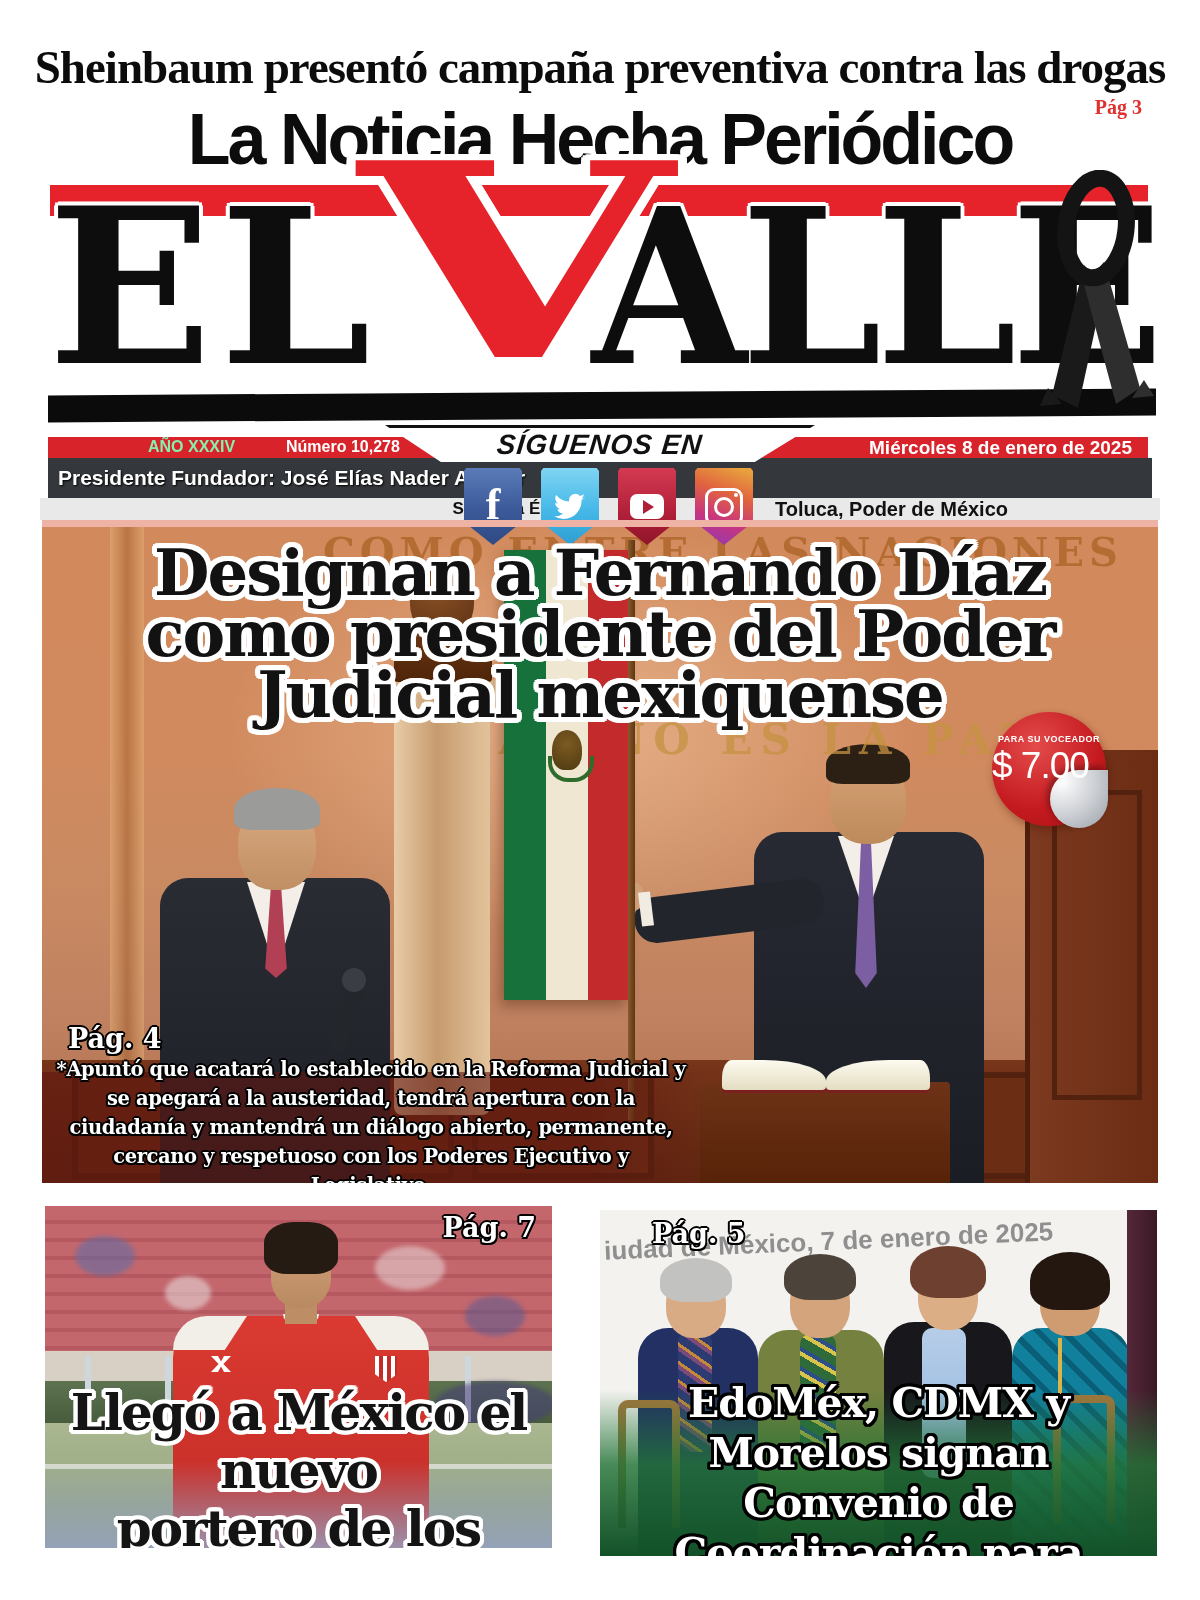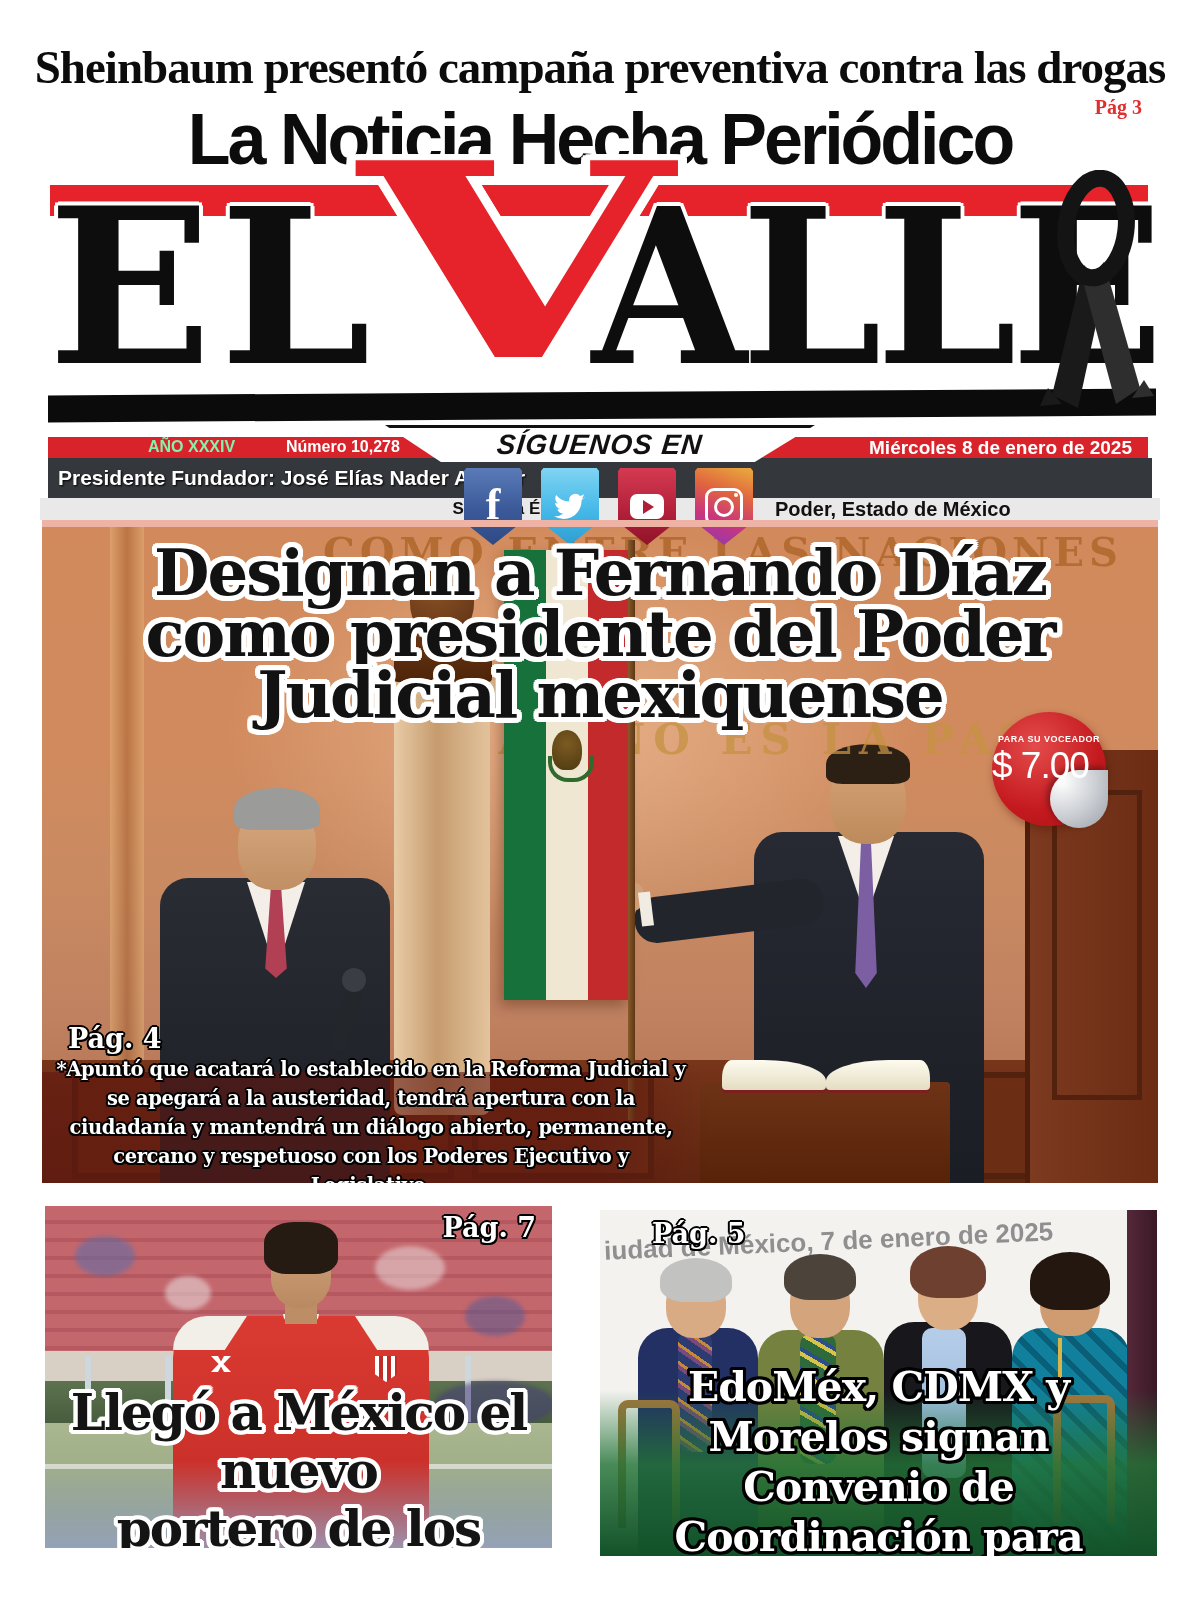--- a/index.html
+++ b/index.html
@@ -181,21 +181,21 @@
                  white-space:nowrap;z-index:1;}
   .curtain{right:0;top:0;width:30px;height:100%;background:linear-gradient(90deg,#55283a,#3a1826);z-index:2;}
   .chair{position:absolute;width:46px;height:120px;border:8px solid #a4763c;border-bottom:none;border-radius:10px 10px 0 0;z-index:1;}
   .woman{z-index:2;}
   .w-head{position:absolute;border-radius:46% 46% 44% 44%;}
   .w-hair{position:absolute;border-radius:50% 50% 35% 35%;}
   .w-body{position:absolute;border-radius:30px 30px 0 0;}
   .scarf{position:absolute;border-radius:10px;}
   .greenfade{left:0;top:180px;width:100%;height:166px;z-index:3;
              background:linear-gradient(180deg,rgba(30,110,50,0),rgba(34,115,54,.82) 45%,#135229);}
-  .story-right-headline{left:0;right:0;top:152px;text-align:center;z-index:4;color:#fff;
+  .story-right-headline{left:0;right:0;top:168px;text-align:center;z-index:4;color:#fff;
         font-family:"DejaVu Serif",serif;font-weight:bold;font-size:41px;line-height:50px;letter-spacing:-1px;}
   .pag5{left:52px;top:8px;}
 
   
   .ribbon{left:1032px;top:170px;width:130px;height:245px;z-index:6;}
 </style>
 </head>
 <body>
 
 <div class="page">
@@ -232,21 +232,21 @@
   <div class="abs followband">
     <span>SÍGUENOS EN</span>
   </div>
 
   <div class="abs darkbar">
     <span class="founder">Presidente Fundador: José Elías Nader Achkar</span>
   </div>
 
   <div class="abs lightbar">
     <span class="epoch">Segunda Época</span>
-    <span class="location">Poder, Estado de México</span>
+    <span class="location">Toluca, Poder de México</span>
   </div>
 
   <div class="abs badge badge-fb">
       <span class="fb-f">f</span>
     </div>
   <div class="abs badge badge-tw">
     <svg width="36" height="30" viewBox="0 0 30 26">
       <path fill="#ffffff" d="M28 4.6c-1 .5-2.1.8-3.2 1A5.6 5.6 0 0 0 27.2 2a11 11 0 0 1-3.5 1.4A5.5 5.5 0 0 0 14.2 7c0 .4 0 .9.1 1.3A15.6 15.6 0 0 1 3 2.6 5.5 5.5 0 0 0 4.7 10a5.4 5.4 0 0 1-2.5-.7v.1c0 2.7 1.9 4.9 4.4 5.4a5.6 5.6 0 0 1-2.5.1 5.5 5.5 0 0 0 5.1 3.8A11 11 0 0 1 1 20.9a15.5 15.5 0 0 0 8.4 2.5c10.1 0 15.6-8.4 15.6-15.6v-.7c1.1-.8 2-1.8 2.8-2.9z"></path>
     </svg>
   </div>

